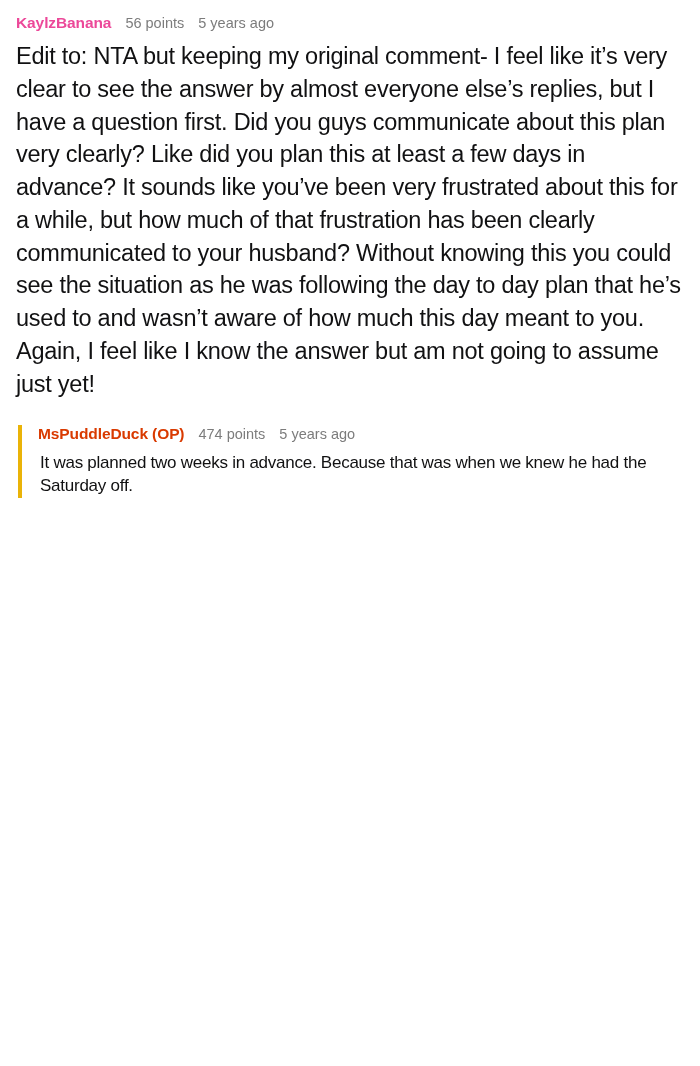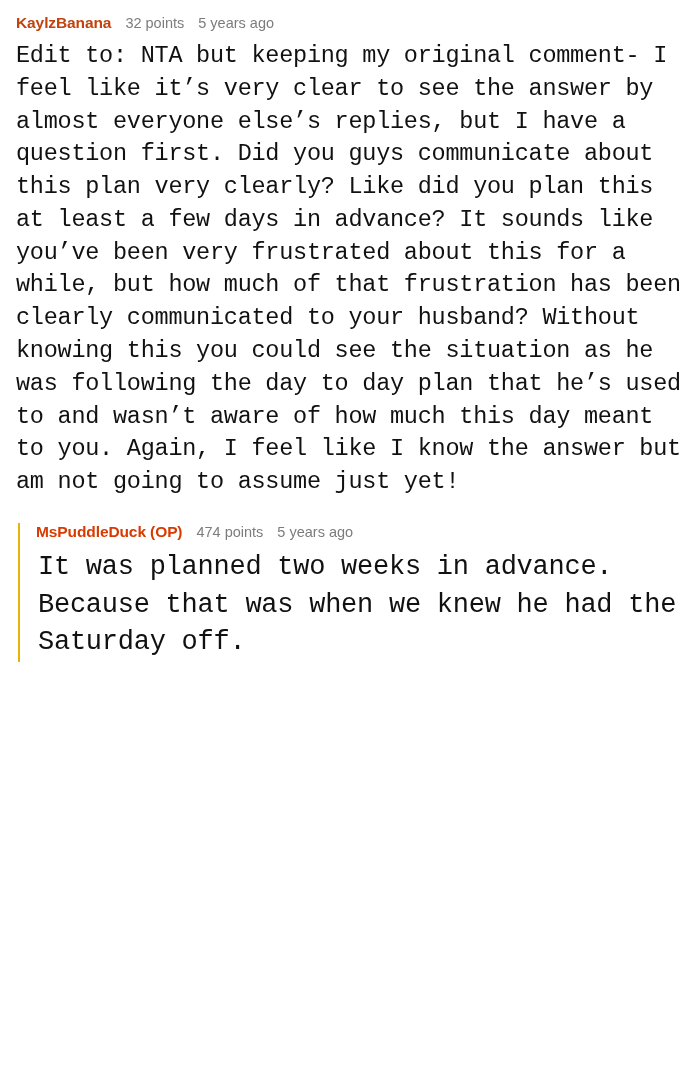--- a/index.html
+++ b/index.html
@@ -25,71 +25,70 @@
   .comment-meta {
     display: flex;
     align-items: baseline;
     gap: 14px;
     margin-bottom: 8px;
     white-space: nowrap;
   }
   .author {
     font-size: 15.5px;
     font-weight: bold;
-    color: #c2410c;
+    color: #ec4899;
     letter-spacing: -0.1px;
   }
   .author.op {
     color: #d93a00;
   }
   .meta-dim {
     font-size: 14.5px;
     color: #7c7c7c;
     font-weight: normal;
   }
   .comment-body {
     font-size: 23.5px;
     line-height: 1.395;
     color: #111112;
     letter-spacing: -0.25px;
   }
   .comment-body p {
     margin: 5px 0 22px 0;
-    font-family: Liberation Mono, monospace;
   }
   .comment-body p:last-child {
     margin-bottom: 0;
   }
   
   .reply {
     margin-top: 24px;
     padding-left: 18px;
-    border-left: 2px solid #eab308;
+    border-left: 4px solid #eab308;
     margin-left: 2px;
   }
   .reply .comment-body {
-    font-size: 27px;
+    font-size: 17px;
   }
   .reply .comment-meta {
     margin-left: -2px;
   }
   .spacer-bottom {
     height: 20px;
   }
 </style>
 </head>
 <body>
 
 <div class="thread">
 
   <div class="comment">
 
     <div class="comment-meta">
       <span class="author">KaylzBanana</span>
-      <span class="meta-dim">32 points</span>
+      <span class="meta-dim">56 points</span>
       <span class="meta-dim">5 years ago</span>
     </div>
 
     <div class="comment-body">
       <p>Edit to: NTA but keeping my original comment- I feel like it’s very clear to see the answer by almost everyone else’s replies, but I have a question first. Did you guys communicate about this plan very clearly? Like did you plan this at least a few days in advance? It sounds like you’ve been very frustrated about this for a while, but how much of that frustration has been clearly communicated to your husband? Without knowing this you could see the situation as he was following the day to day plan that he’s used to and wasn’t aware of how much this day meant to you. Again, I feel like I know the answer but am not going to assume just yet!</p>
     </div>
 
     <div class="reply">
 
       <div class="comment-meta">

